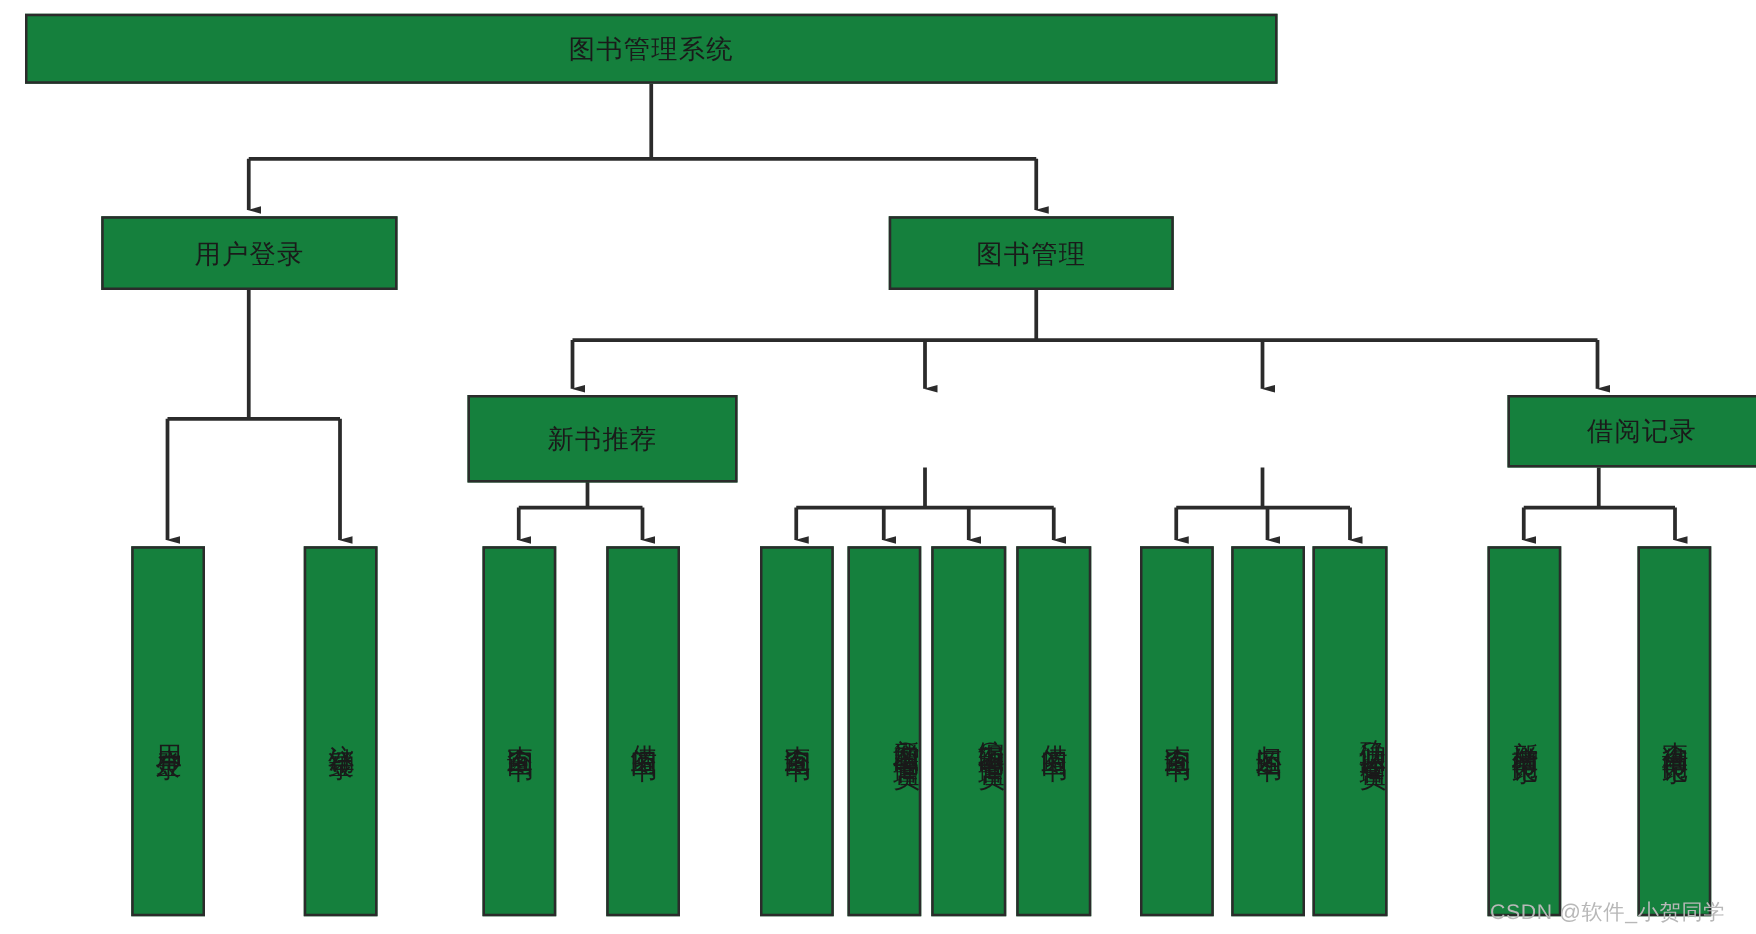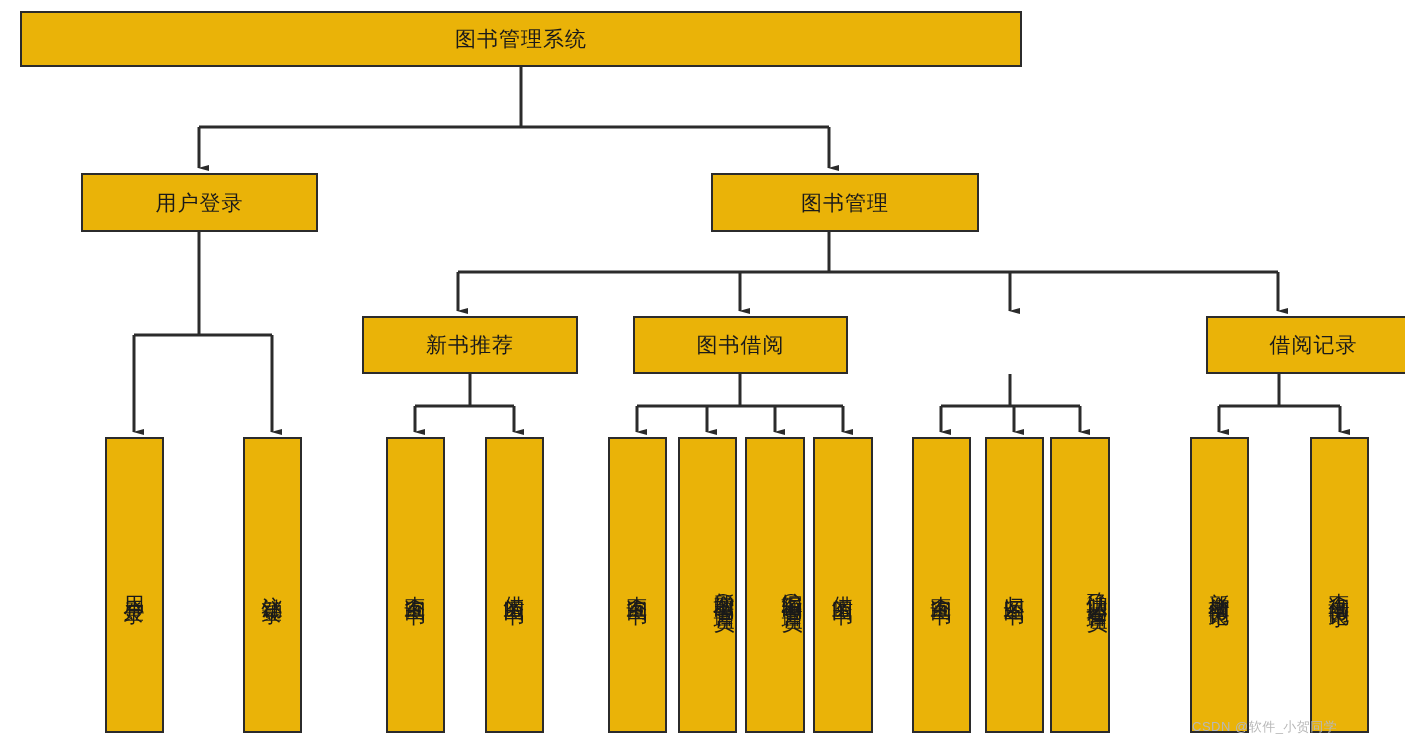--- a/index.html
+++ b/index.html
@@ -21,21 +21,21 @@
     position: absolute;
     left: 0;
     top: 0;
     width: 1405px;
     height: 747px;
   }
   .node-box {
     position: absolute;
     box-sizing: border-box;
     border: 2px solid #2b2b2b;
-    background: #eab308;
+    background: #15803d;
     display: flex;
     align-items: center;
     justify-content: center;
     color: #1a1a1a;
   }
   .node-h {
     font-size: 21px;
     letter-spacing: 1px;
     white-space: nowrap;
   }
@@ -52,21 +52,21 @@
   .node-v.center-v {
     align-items: center;
     padding-top: 0;
   }
   .node-label {
     display: block;
   }
   .watermark {
     position: absolute;
     color: #b8b8b8;
-    font-size: 13px;
+    font-size: 17px;
     white-space: nowrap;
     letter-spacing: 0.5px;
     pointer-events: none;
   }
 </style>
 </head>
 <body>
 
 <div id="diagram-root">
 
@@ -123,29 +123,26 @@
     </g>
   </svg>
 
   <div class="node-box node-h" style="left:20px; top:11px; width:1002px; height:56px;">
     <span class="node-label">图书管理系统</span>
   </div>
 
   <div class="node-box node-h" style="left:81px; top:173px; width:237px; height:59px;">
     <span class="node-label">用户登录</span>
   </div>
-  <div class="node-box node-h" style="left:711px; top:173px; width:268px; height:59px;">
+  <div class="node-box node-h" style="left:711px; top:173px; width:228px; height:59px;">
     <span class="node-label">图书管理</span>
   </div>
 
-  <div class="node-box node-h" style="left:362px; top:316px; width:216px; height:58px;align-items:center;">
+  <div class="node-box node-h" style="left:374px; top:316px; width:216px; height:70px;align-items:center;">
     <span class="node-label">新书推荐</span>
-  </div>
-  <div class="node-box node-h" style="left:633px; top:316px; width:215px; height:58px;">
-    <span class="node-label">图书借阅</span>
   </div>
   <div class="node-box node-h" style="left:1172px; top:316px; width:215px; height:58px;margin-left:34px;">
     <span class="node-label">借阅记录</span>
   </div>
 
   <div class="node-box node-v center-v" style="left:105px; top:437px; width:59px; height:296px;">
     <span class="node-label">用户登录</span>
   </div>
   <div class="node-box node-v center-v" style="left:243px; top:437px; width:59px; height:296px;">
     <span class="node-label">注销登录</span>

